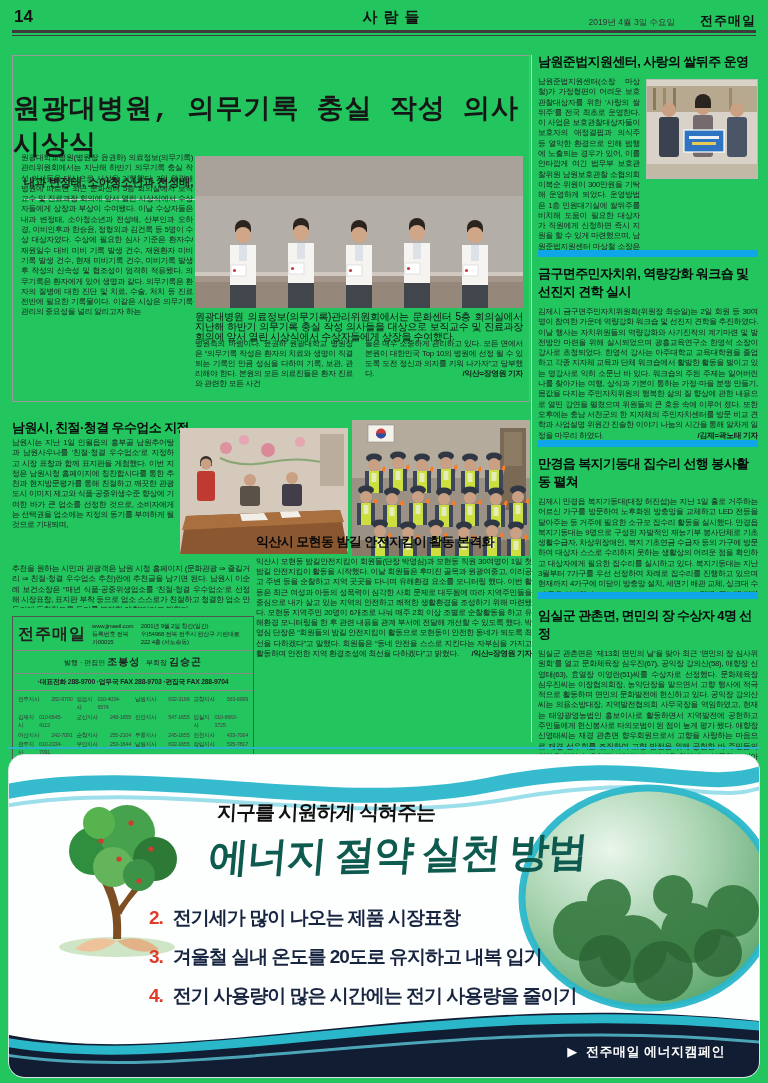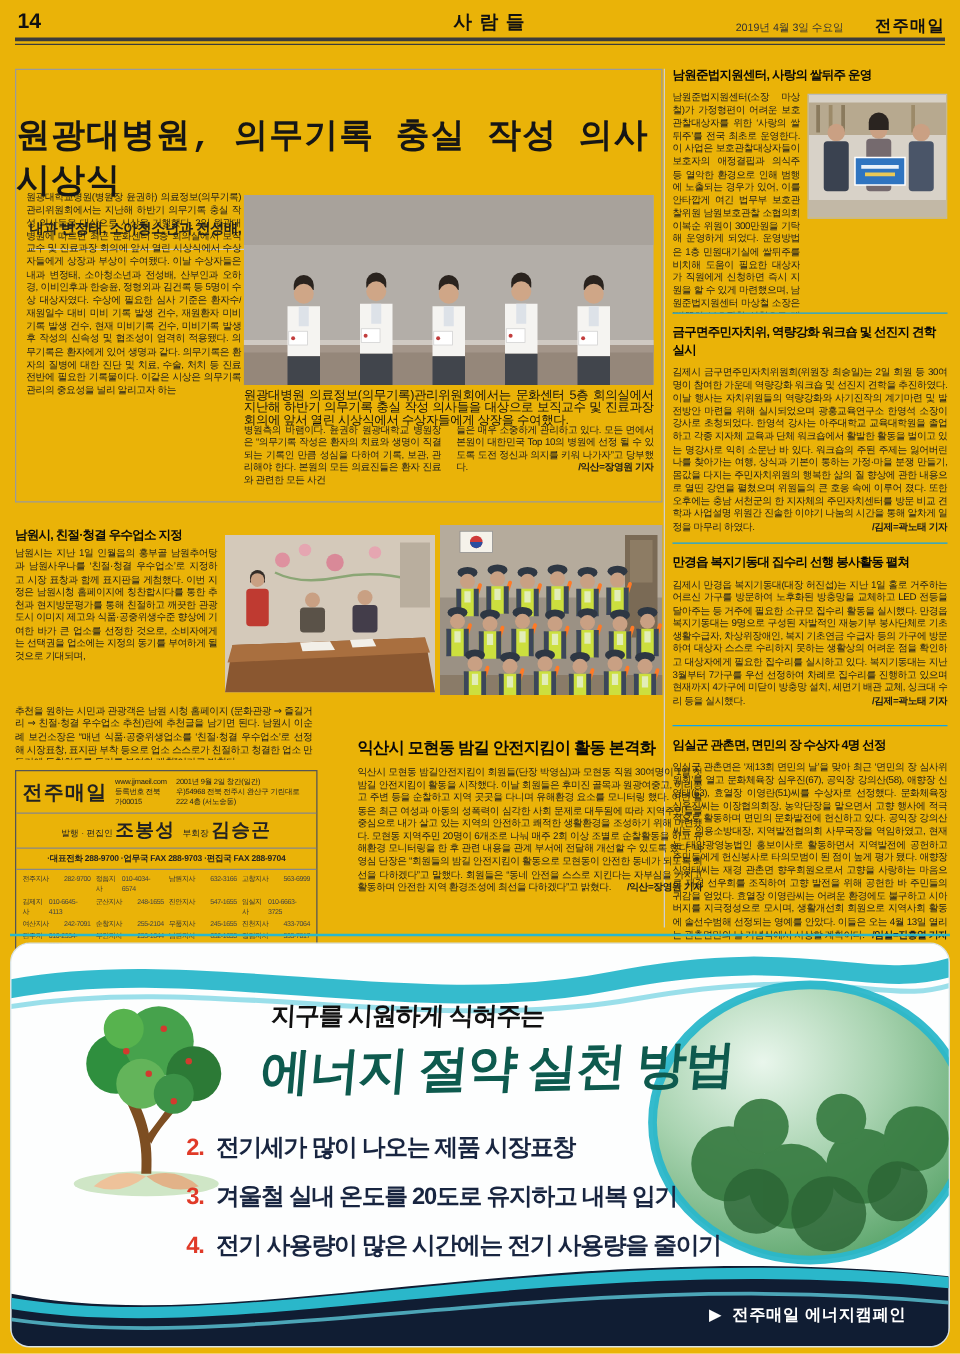--- a/index.html
+++ b/index.html
@@ -1,47 +1,47 @@
 <!DOCTYPE html>
 <html><head>
 <meta charset="utf-8">
 <style>
   html,body{margin:0;padding:0;background:#fff;}
-  #page{position:relative;width:768px;height:1083px;background:#eab308;overflow:hidden;
+  #page{position:relative;width:768px;height:1083px;background:#22c55e;overflow:hidden;
         font-family:"Liberation Sans","DejaVu Sans",sans-serif;color:#111;}
   .abs{position:absolute;}
   
   .pagenum{font-size:17px;font-weight:bold;letter-spacing:0;}
   .section{font-size:15px;font-weight:bold;letter-spacing:6px;text-align:center;padding-left:20px;}
   .hdate{font-size:8.5px;color:#333;}
   .hpaper{font-size:13px;font-weight:bold;letter-spacing:1px;}
   .hrule{border-top:3px solid #3c3c3c;border-bottom:1px solid #3c3c3c;height:2px;}
   
   .mainbox{border:1px solid #9a9a9a;}
   .headline{font-family:Liberation Mono, monospace;font-size:27px;font-weight:600;
             letter-spacing:1px;margin-top:34px;color:#161616;}
   .subhead{font-size:11.5px;font-weight:bold;text-align:center;margin-top:13px;letter-spacing:-0.4px;color:#222;}
   .subrule{border-top:1px solid #cfcfcf;margin:9px 10px 0 10px;}
   .body{font-size:7.8px;line-height:10.3px;text-align:justify;letter-spacing:-0.3px;color:#1c1c1c;overflow:hidden;}
   .caption{font-size:10px;line-height:10px;letter-spacing:-0.3px;color:#101010;text-align:justify;}
   .reporter{font-weight:bold;float:right;}
-  .atitle{font-size:10px;font-weight:bold;letter-spacing:-0.6px;color:#090909;}
+  .atitle{font-size:13px;font-weight:bold;letter-spacing:-0.6px;color:#090909;}
   
   .rsec{padding:0 0 7px 0;overflow:hidden;}
-  .rsec + .rsec{border-top:1px solid #0ea5e9;padding-top:8px;}
+  .rsec + .rsec{border-top:7px solid #0ea5e9;padding-top:8px;}
   .rsec .atitle{display:block;margin-bottom:6px;}
   .rphoto{float:right;margin:2px 0 3px 6px;border:1px solid #bbb;}
   .vrule{width:1px;background:#cfcfcf;}
   
   .mast{border:1px solid #555;font-size:6px;color:#222;}
   .mast .row1{display:flex;align-items:center;gap:6px;padding:5px 5px 4px 5px;border-bottom:1px solid #888;}
   .mlogo{font-family:"Liberation Serif","DejaVu Serif",serif;font-size:16px;font-weight:bold;letter-spacing:1px;white-space:nowrap;}
   .mcol{line-height:8px;letter-spacing:-0.2px;}
   .mrow2{text-align:center;padding:4px 0;border-bottom:1px solid #888;font-size:7px;}
-  .mrow2 b{font-size:15px;letter-spacing:1px;}
+  .mrow2 b{font-size:10px;letter-spacing:1px;}
   .mrow3{text-align:center;padding:3px 0;border-bottom:1px solid #888;font-size:6.8px;font-weight:bold;letter-spacing:-0.2px;}
   .bugrid{display:grid;grid-template-columns:1fr 1fr 1fr 1fr;gap:1px 4px;padding:4px 5px;border-bottom:1px solid #888;}
   .bu{display:flex;justify-content:space-between;font-size:5.6px;line-height:8.4px;letter-spacing:-0.3px;color:#333;}
   .bu i{font-style:normal;}
   .bu b{font-weight:normal;color:#444;}
   .mfoot{padding:3px 5px;font-size:5.8px;letter-spacing:-0.3px;color:#333;text-align:center;}
   
   .banner{background:#fdfefe;border:1px solid #d8e2e2;border-radius:16px;overflow:hidden;}
   .tagline{font-size:20px;font-weight:bold;letter-spacing:-1px;color:#101010;transform:skewX(-3deg);}
   .btitle{font-family:"Liberation Serif","DejaVu Serif",serif;font-size:40px;font-weight:bold;
@@ -379,21 +379,21 @@
       <use href="#vp" x="118" y="91"></use>
       <use href="#vp" x="144" y="92"></use>
       <use href="#vp" x="166" y="90"></use>
     <use href="#vp" x="28" y="124"></use>
       <use href="#vp" x="56" y="126"></use>
       <use href="#vp" x="84" y="124"></use>
     <use href="#vp" x="112" y="126"></use>
       <use href="#vp" x="140" y="124"></use>
       <use href="#vp" x="164" y="126"></use>
   </svg>
-  <div class="abs" style="left:256px;top:589px;width:276px;margin-left:30px;">
+  <div class="abs" style="left:256px;top:532px;width:276px;">
     <span class="atitle" style="font-size:13px;">익산시 모현동 밤길 안전지킴이 활동 본격화</span>
     <div class="body" style="margin-top:6px;height:168px;line-height:10.2px;">
       <span>익산시 모현동 밤길안전지킴이 회원들(단장 박영심)과 모현동 직원 30여명이 1일 첫 밤길 안전지킴이 활동을 시작했다. 이날 회원들은 후미진 골목과 원광여중고, 이리공고 주변 등을 순찰하고 지역 곳곳을 다니며 유해환경 요소를 모니터링 했다. 이번 활동은 최근 여성과 아동의 성폭력이 심각한 사회 문제로 대두됨에 따라 지역주민들을 중심으로 내가 살고 있는 지역의 안전하고 쾌적한 생활환경을 조성하기 위해 마련됐다. 모현동 지역주민 20명이 6개조로 나눠 매주 2회 이상 조별로 순찰활동을 하고 유해환경 모니터링을 한 후 관련 내용을 관계 부서에 전달해 개선할 수 있도록 했다. 박영심 단장은 “회원들의 밤길 안전지킴이 활동으로 모현동이 안전한 동네가 되도록 최선을 다하겠다”고 말했다. 회원들은 “동네 안전을 스스로 지킨다는 자부심을 가지고 활동하며 안전한 지역 환경조성에 최선을 다하겠다”고 밝혔다.</span>
       <span class="reporter">/익산=장영원 기자</span>
     </div>
   </div>
 
   <div class="abs thinblue" style="left:8px;right:8px;top:747px;"></div>
   <div class="abs banner" style="left:8px;top:754px;width:750px;height:322px;">
 

